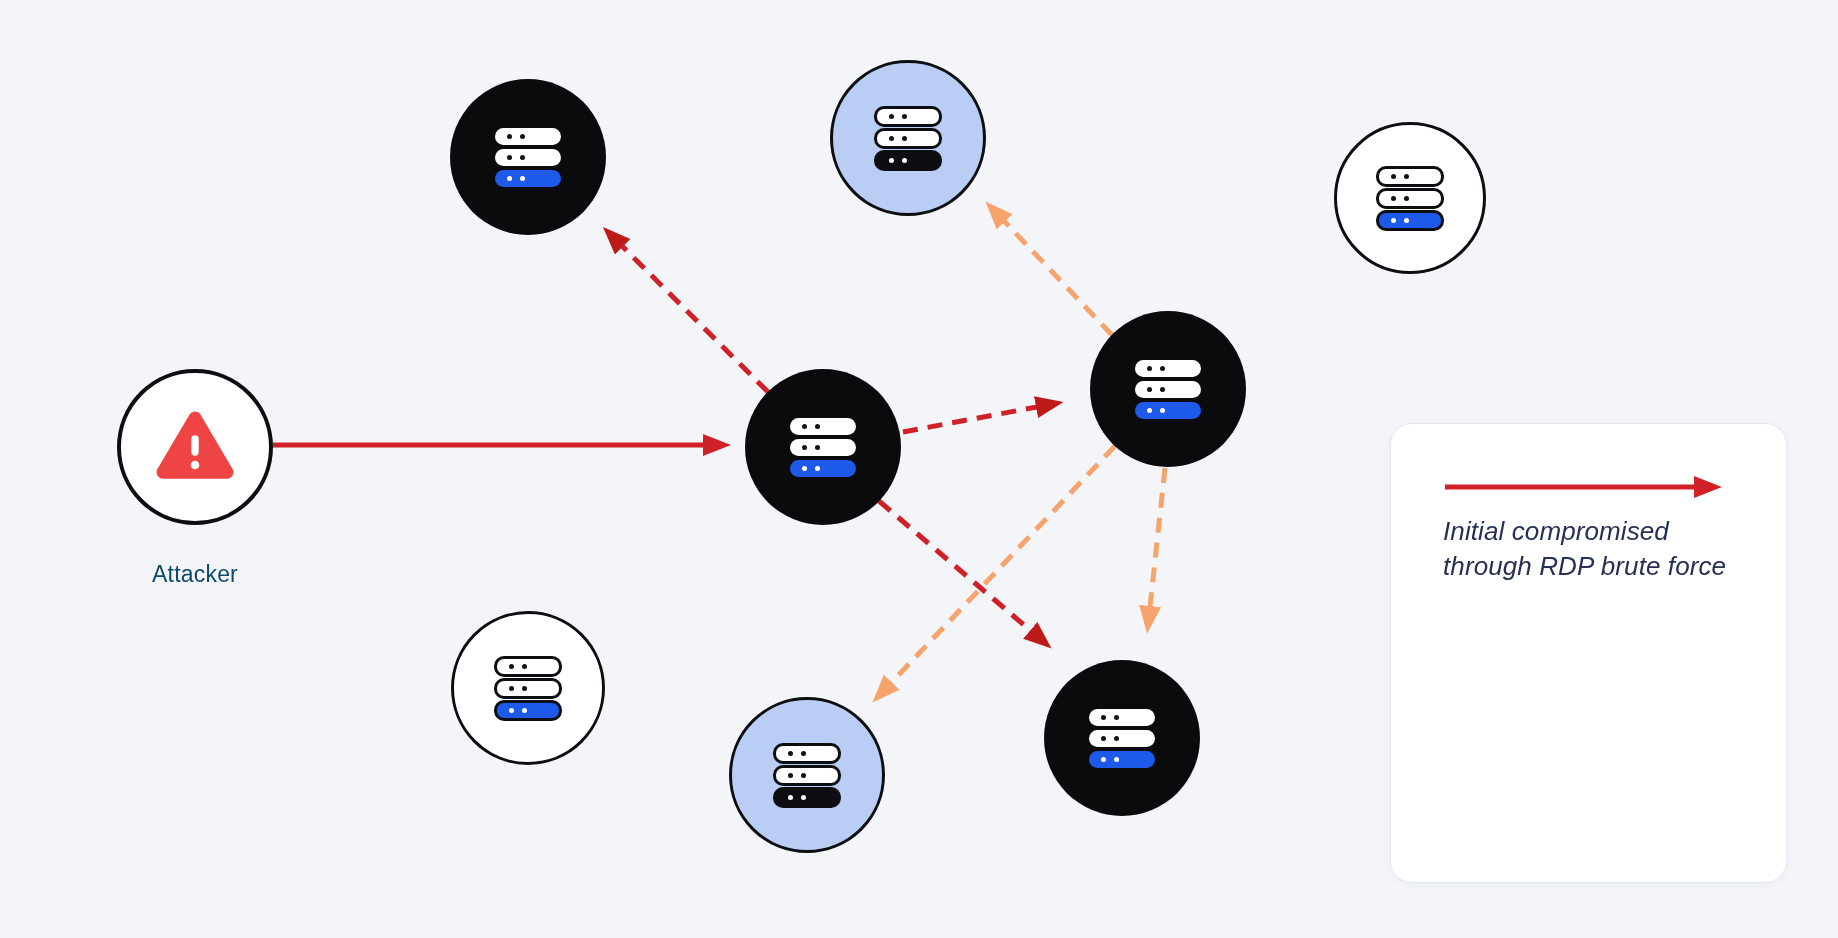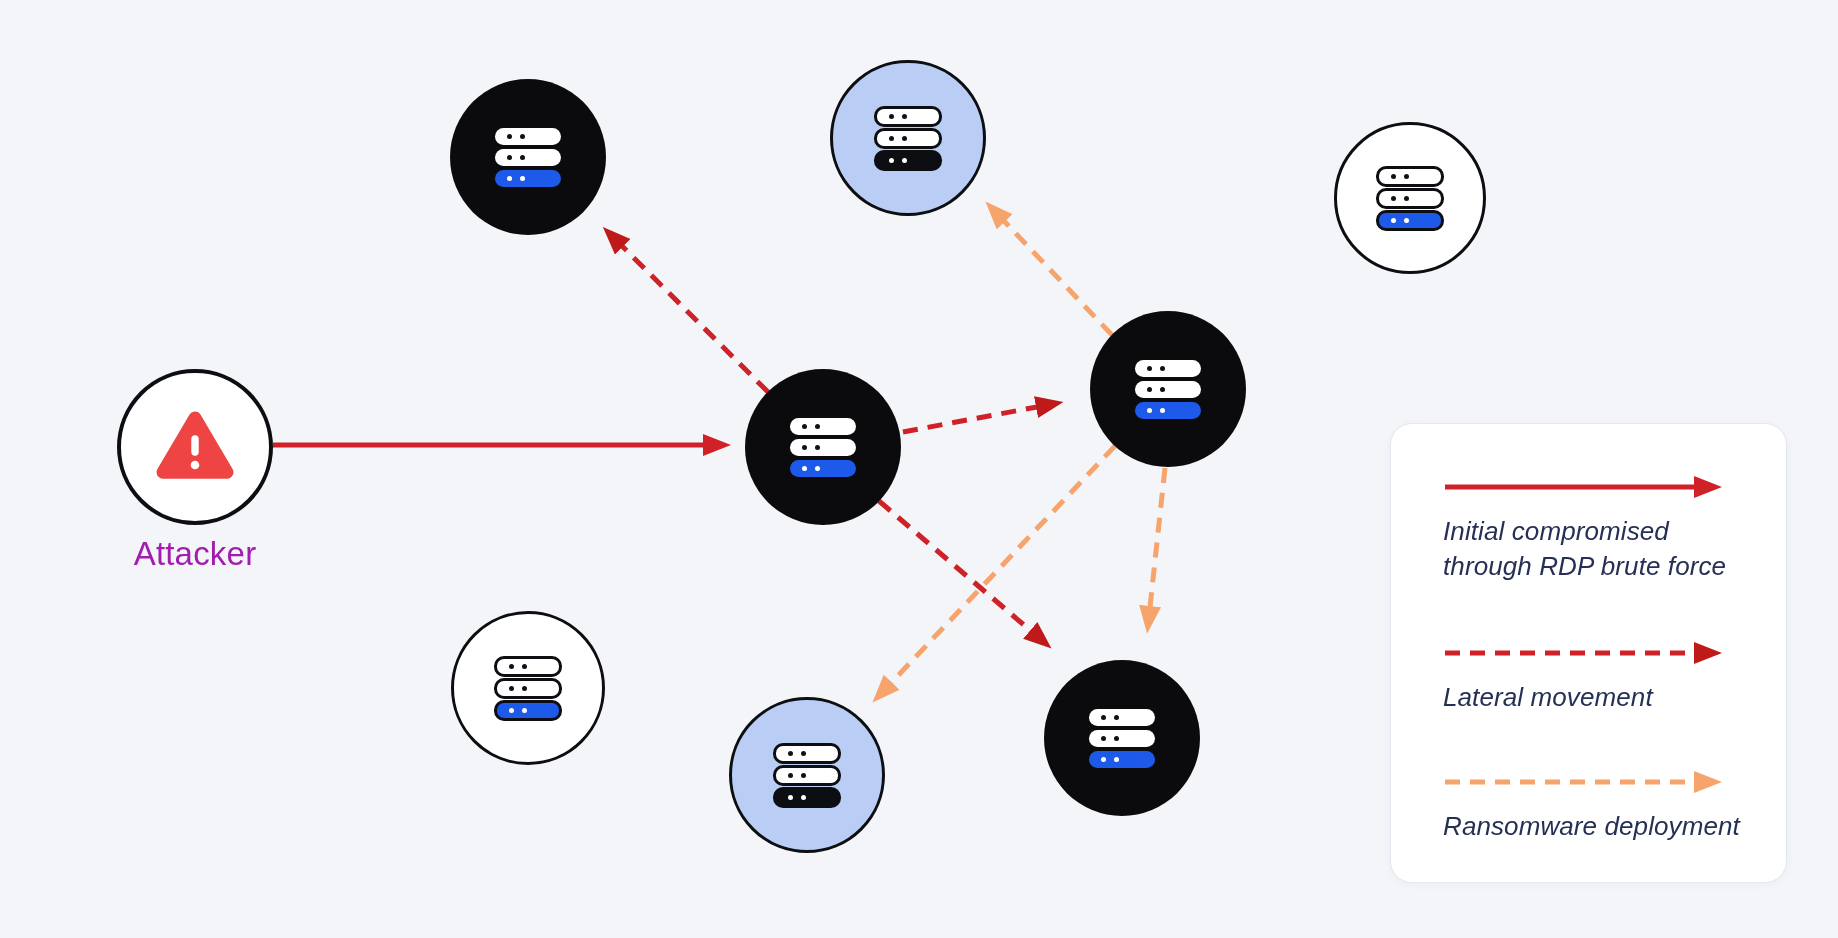--- a/index.html
+++ b/index.html
@@ -54,27 +54,27 @@
     border-radius: 10px;
   }
   .node.black .srow.r2, .node.white .srow.r2 { background: var(--server-blue); }
   .node.blue .srow.r2 { background: var(--outline); }
   .dot { width: 5px; height: 5px; border-radius: 50%; background: #101114; }
   .srow.r2 .dot { background: #ffffff; }
   .node-label {
     position: absolute;
     left: 50%; top: 100%;
     transform: translateX(-50%);
-    margin-top: 14px;
+    margin-top: 34px;
     width: max-content;
     text-align: center;
     white-space: pre-line;
-    font-size: 33px; line-height: 30px;
+    font-size: 23px; line-height: 30px;
     font-weight: 500;
-    color: #a21caf;
+    color: #0c4a6e;
     letter-spacing: 0.2px;
   }
   
   .legend {
     position: absolute;
     left: 1390px; top: 423px;
     width: 397px; height: 460px;
     background: var(--legend-bg);
     border: 1.5px solid var(--legend-border);
     border-radius: 22px;
@@ -283,36 +283,14 @@
           <defs>
             <marker id="lg-0" markerUnits="userSpaceOnUse" markerWidth="30" markerHeight="24" refX="1" refY="12" orient="auto">
               <path d="M0,1 L28,12 L0,23 Z" fill="#cf2127"></path>
             </marker>
           </defs>
           <line x1="2" y1="13" x2="252" y2="13" stroke="#cf2127" stroke-width="5" marker-end="url(#lg-0)"></line>
         </svg>
       <div class="legend-label">Initial compromised
 through RDP brute force</div>
     </div>
-    <div class="legend-item i1">
-      <svg class="legend-arrow" width="284" height="26">
-          <defs>
-            <marker id="lg-1" markerUnits="userSpaceOnUse" markerWidth="30" markerHeight="24" refX="1" refY="12" orient="auto">
-              <path d="M0,1 L28,12 L0,23 Z" fill="#bf1a1a"></path>
-            </marker>
-          </defs>
-          <line x1="2" y1="13" x2="252" y2="13" stroke="#cf2127" stroke-width="5" stroke-dasharray="15 10" marker-end="url(#lg-1)"></line>
-        </svg>
-      <div class="legend-label">Lateral movement</div>
-    </div>
-    <div class="legend-item i2">
-      <svg class="legend-arrow" width="284" height="26">
-          <defs>
-            <marker id="lg-2" markerUnits="userSpaceOnUse" markerWidth="30" markerHeight="24" refX="1" refY="12" orient="auto">
-              <path d="M0,1 L28,12 L0,23 Z" fill="#f6a46c"></path>
-            </marker>
-          </defs>
-          <line x1="2" y1="13" x2="252" y2="13" stroke="#f6a46c" stroke-width="5" stroke-dasharray="15 10" marker-end="url(#lg-2)"></line>
-        </svg>
-      <div class="legend-label">Ransomware deployment</div>
-    </div>
   </div>
 </div>
 
 </body></html>

